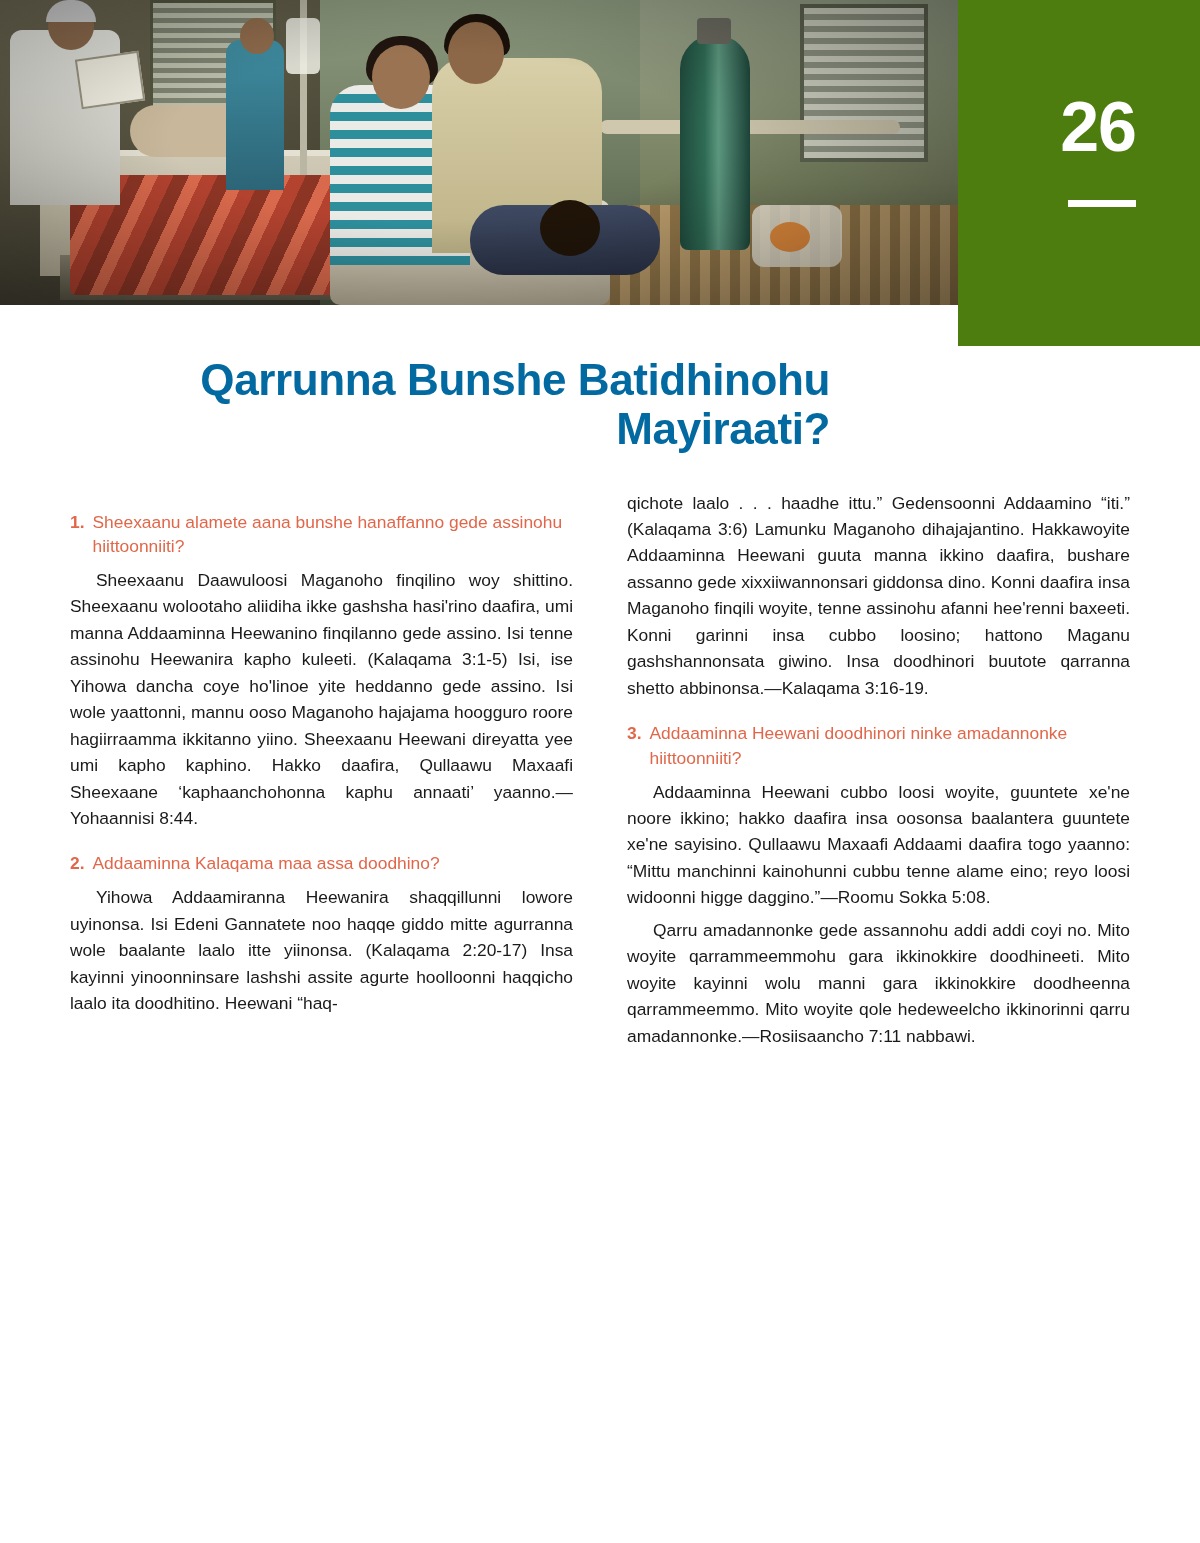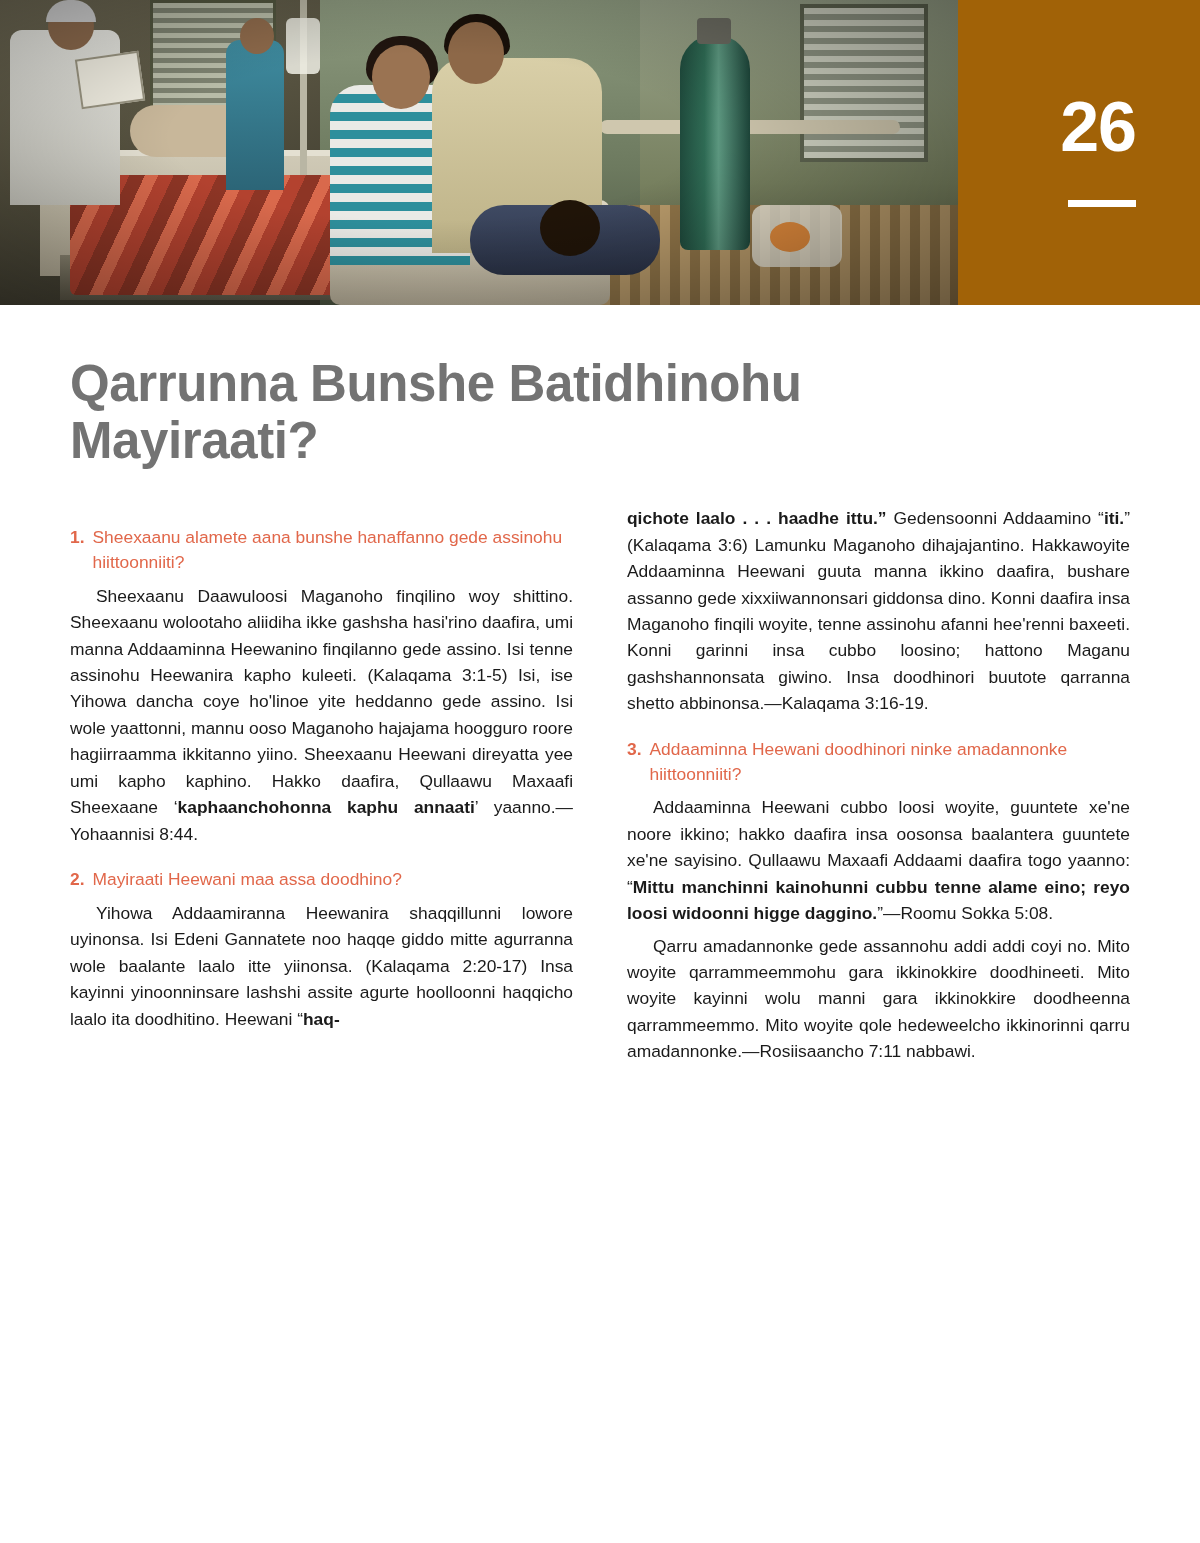--- a/index.html
+++ b/index.html
@@ -172,22 +172,22 @@
     left: 770px; top: 222px; width: 40px; height: 30px;
     background: #e08a3c; border-radius: 50%;
   }
   .ph-vignette {
     left: 0; top: 0; width: 958px; height: 305px;
     background: radial-gradient(ellipse at 45% 45%, rgba(0,0,0,0) 35%, rgba(0,0,0,0.42) 100%);
   }
 
   .hero-number {
     width: 242px;
-    height: 305px;
-    background: #a16207;
+    height: 346px;
+    background: #4d7c0f;
     position: relative;
   }
   .hero-number .num {
     position: absolute;
     right: 64px;
     top: 92px;
     color: #ffffff;
     font-size: 70px;
     font-weight: bold;
     letter-spacing: -1px;
@@ -198,26 +198,27 @@
     right: 64px;
     top: 200px;
     width: 68px;
     height: 7px;
     background: #ffffff;
   }
 
   
   .article-title {
     margin: 50px 70px 0 70px;
-    font-size: 51px;
+    font-size: 44px;
     line-height: 1.12;
     font-weight: bold;
-    color: #737373;
+    color: #0369a1;
     letter-spacing: -0.4px;
     max-width: 760px;
+    text-align: right;
   }
 
   
   .columns {
     display: flex;
     gap: 54px;
     margin: 36px 70px 0 70px;
   }
   .col {
     width: 503px;
@@ -245,21 +246,21 @@
     flex: 0 0 auto;
   }
   .qa-text {
     color: #e1674a;
     font-weight: normal;
     font-size: 17.4px;
     line-height: 1.42;
   }
   .para-block { margin-bottom: 6px; }
   .first-para { margin-top: 0; }
-  b { font-weight: bold; margin-top: 39px; }
+  b { font-weight: normal; margin-top: 39px; }
 </style>
 </head>
 <body>
 
 <div class="hero">
   <div class="hero-photo">
     <div class="ph-layer ph-wall-left"></div>
     <div class="ph-layer ph-wall-mid"></div>
     <div class="ph-layer ph-wall-right"></div>
     <div class="ph-layer ph-window2"></div>
@@ -308,21 +309,21 @@
 
     <div class="qa">
       <span class="qa-num">1.</span>
       <span class="qa-text">Sheexaanu alamete aana bunshe hanaffanno gede assinohu hiittoonniiti?</span>
     </div>
 
     <p class="indent para-block"><span>Sheexaanu Daawuloosi Maganoho finqilino woy shittino. Sheexaanu wolootaho aliidiha ikke gashsha hasi'rino daafira, umi manna Addaaminna Heewanino finqilanno gede assino. Isi tenne assinohu Heewanira kapho kuleeti. (Kalaqama 3:1-5) Isi, ise Yihowa dancha coye ho'linoe yite heddanno gede assino. Isi wole yaattonni, mannu ooso Maganoho hajajama hoogguro roore hagiirraamma ikkitanno yiino. Sheexaanu Heewani direyatta yee umi kapho kaphino. Hakko daafira, Qullaawu Maxaafi Sheexaane ‘</span><b>kaphaanchohonna kaphu annaati</b><span>’ yaanno.—Yohaannisi 8:44.</span></p>
 
     <div class="qa">
       <span class="qa-num">2.</span>
-      <span class="qa-text">Mayiraati Heewani maa assa doodhino?</span>
+      <span class="qa-text">Addaaminna Kalaqama maa assa doodhino?</span>
     </div>
 
     <p class="indent para-block"><span>Yihowa Addaamiranna Heewanira shaqqillunni lowore uyinonsa. Isi Edeni Gannatete noo haqqe giddo mitte agurranna wole baalante laalo itte yiinonsa. (Kalaqama 2:20-17) Insa kayinni yinoonninsare lashshi assite agurte hoolloonni haqqicho laalo ita doodhitino. Heewani “</span><b>haq-</b></p>
 
   </div>
 
   <div class="col">
 
     <p class="para-block"><b>qichote laalo . . . haadhe ittu.”</b><span> Gedensoonni Addaamino “</span><b>iti.</b><span>” (Kalaqama 3:6) Lamunku Maganoho dihajajantino. Hakkawoyite Addaaminna Heewani guuta manna ikkino daafira, bushare assanno gede xixxiiwannonsari giddonsa dino. Konni daafira insa Maganoho finqili woyite, tenne assinohu afanni hee'renni baxeeti. Konni garinni insa cubbo loosino; hattono Maganu gashshannonsata giwino. Insa doodhinori buutote qarranna shetto abbinonsa.—Kalaqama 3:16-19.</span></p>
 

